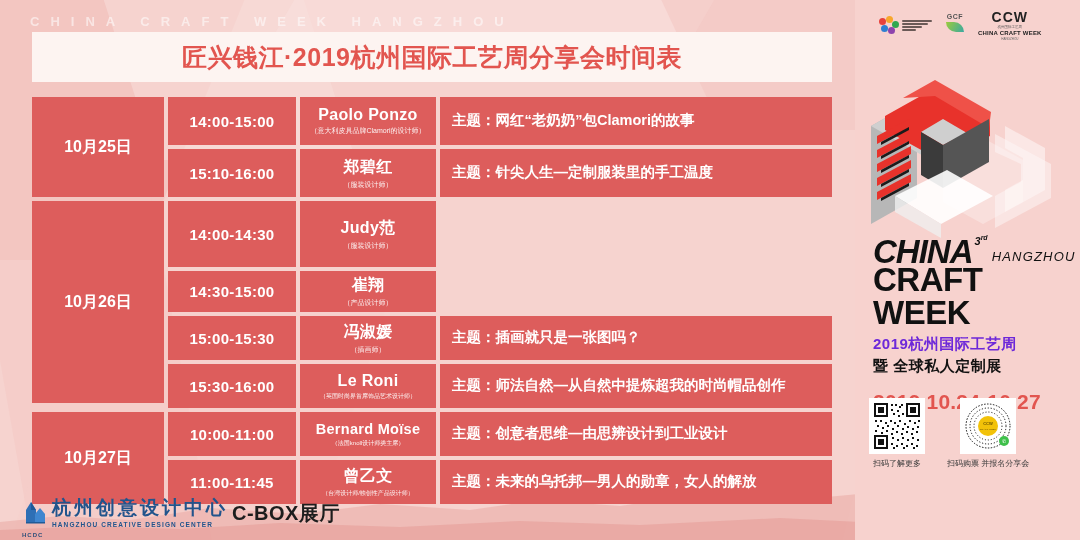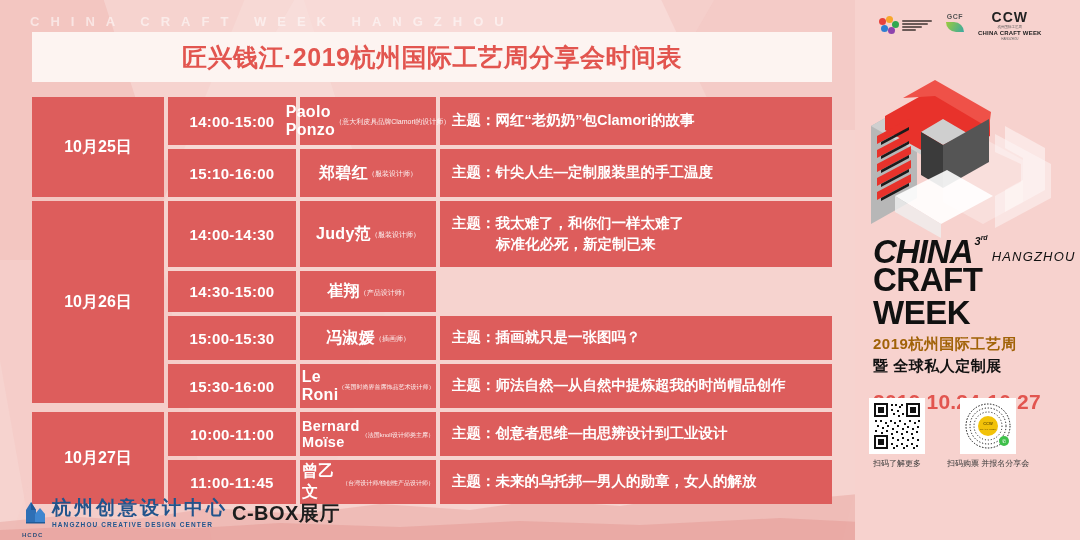--- a/index.html
+++ b/index.html
@@ -73,21 +73,21 @@
   .time-cell {
     width: 128px; flex: none; margin-right: 4px;
     background: #dd5d5c; color: #fff;
     font-size: 15px; font-weight: 700;
     display: flex; align-items: center; justify-content: center;
     letter-spacing: .3px;
   }
   .speaker-cell {
     width: 136px; flex: none; margin-right: 4px;
     background: #dd5d5c; color: #fff;
-    display: flex; flex-direction: row;
+    display: flex; flex-direction: column;
     align-items: center; justify-content: center;
     padding: 6px 2px;
   }
   .speaker-name { font-size: 16px; font-weight: 700; letter-spacing: .3px; }
   .speaker-role { font-size: 7px; margin-top: 2px; opacity: .92; white-space: nowrap; }
   .topic-cell {
     flex: 1; background: #dd5d5c; color: #fff;
     display: flex; align-items: center;
     padding: 8px 12px;
     font-size: 14.5px; font-weight: 700; line-height: 1.45;
@@ -145,21 +145,21 @@
   .hl-3rd sup { font-size: 7px; }
   .hl-hz {
     font-size: 13px; font-weight: 400; color: #111;
     letter-spacing: 1.2px; align-self: flex-end;
     margin-left: 4px; margin-bottom: 3px;
   }
   .hl-craft {
     font-size: 33px; font-weight: 700; color: #111;
     letter-spacing: -.5px; line-height: 1; margin-top: -4px;
   }
-  .hl-cn1 { font-size: 15px; font-weight: 700; color: #a16207; margin-top: 6px; letter-spacing: .5px; }
+  .hl-cn1 { font-size: 15px; font-weight: 700; color: #6d28d9; margin-top: 6px; letter-spacing: .5px; }
   .hl-cn2 { font-size: 15px; font-weight: 700; color: #111; margin-top: 3px; letter-spacing: .5px; }
   .hl-date {
     font-size: 21px; font-weight: 700; color: #e2554f;
     margin-top: 14px; letter-spacing: .2px;
   }
 
   
   .qr-row { position: absolute; left: 14px; top: 398px; display: flex; gap: 22px; }
   .qr-item { display: flex; flex-direction: column; align-items: center; }
   .qr-box { width: 56px; height: 56px; background: #fff; padding: 3px; }
@@ -234,26 +234,20 @@
     </div>
 
     <div class="day-block">
       <div class="day-cell" style="height:202px">10月26日</div>
       <div class="rows">
         <div class="row h-66">
           <div class="time-cell">14:00-14:30</div>
           <div class="speaker-cell">
             <span class="speaker-name">Judy范</span>
             <span class="speaker-role">（服装设计师）</span>
-          </div>
-          <div class="topic-cell">
-            <div>
-              <span>主题：我太难了，和你们一样太难了</span>
-              <span class="l2">标准化必死，新定制已来</span>
-            </div>
           </div>
         </div>
         <div class="row h-44" style="height:41px">
           <div class="time-cell">14:30-15:00</div>
           <div class="speaker-cell">
             <span class="speaker-name">崔翔</span>
             <span class="speaker-role">（产品设计师）</span>
           </div>
         </div>
         <div class="row" style="height:44px">

